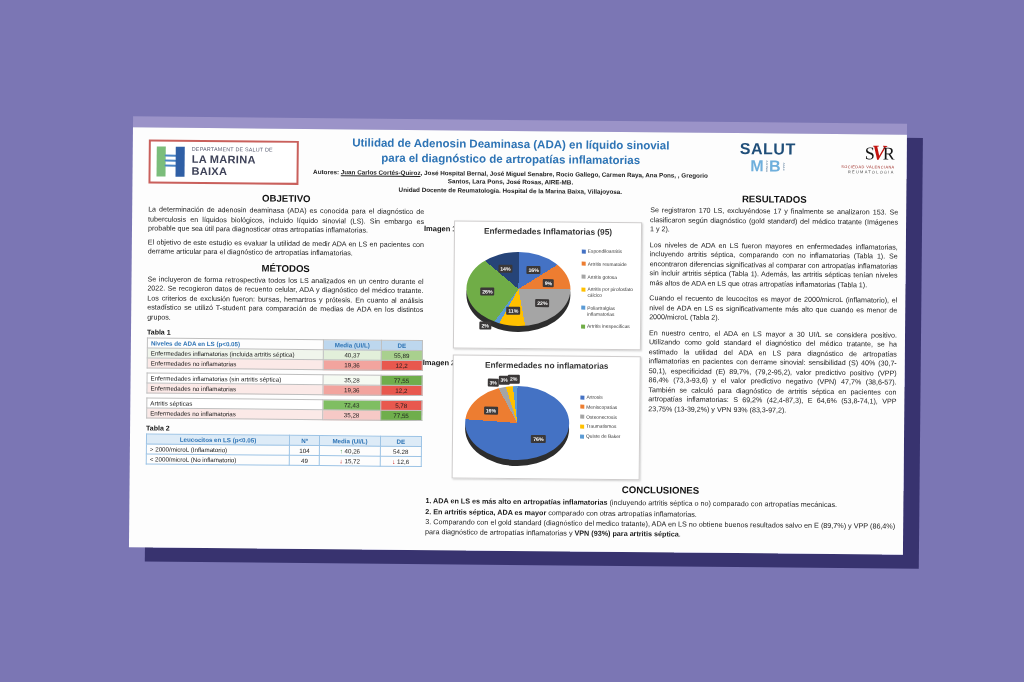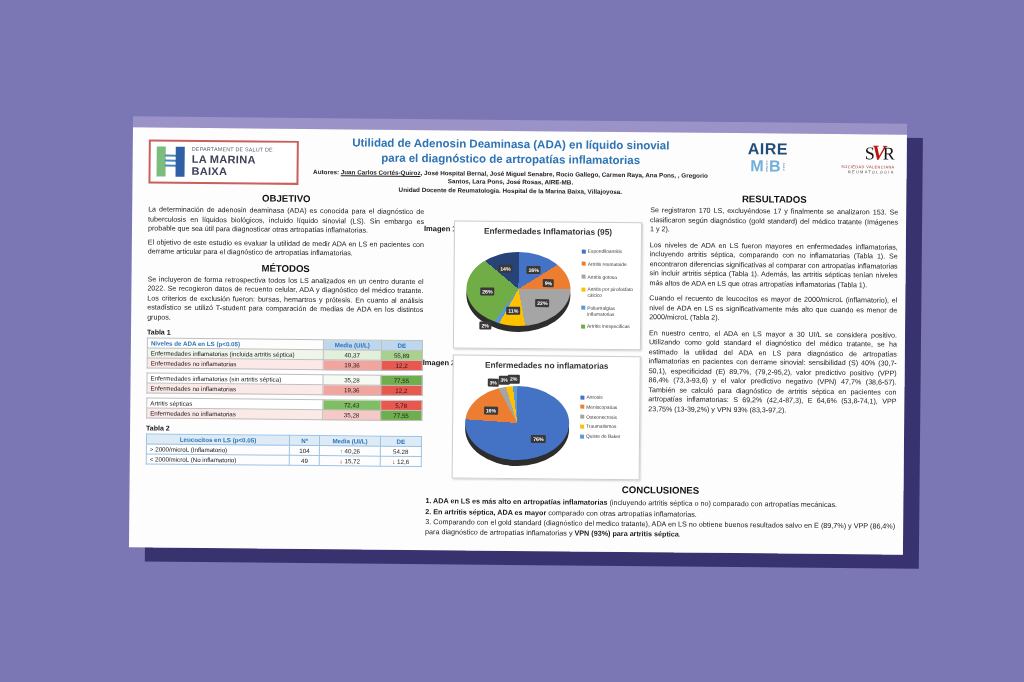--- a/index.html
+++ b/index.html
@@ -110,21 +110,21 @@
           <div class="title">
             <span>Utilidad de Adenosin Deaminasa (ADA) en líquido sinovial</span><br>
             <span>para el diagnóstico de artropatías inflamatorias</span>
           </div>
           <div class="authors"><span>Autores: </span><span class="lead">Juan Carlos Cortés-Quiroz</span><span>, José Hospital Bernal, José Miguel Senabre, Rocio Gallego, Carmen Raya, Ana Pons, , Gregorio Santos, Lara Pons, José Rosas, AIRE-MB.</span></div>
           <div class="affil">Unidad Docente de Reumatología. Hospital de la Marina Baixa, Villajoyosa.</div>
         </div>
 
         <div class="logos">
           <div class="aire">
-            <div class="aire-top">AIRE</div>
+            <div class="aire-top">SALUT</div>
             <div class="aire-row">
               <span class="aire-big">M</span>
               <span class="aire-vert">ARINA</span>
               <span class="aire-big">B</span>
               <span class="aire-vert">AIXA</span>
             </div>
           </div>
           <div class="svr">
             <div class="svr-main">
               <span>S</span><span class="svr-v">V</span><span>R</span>

